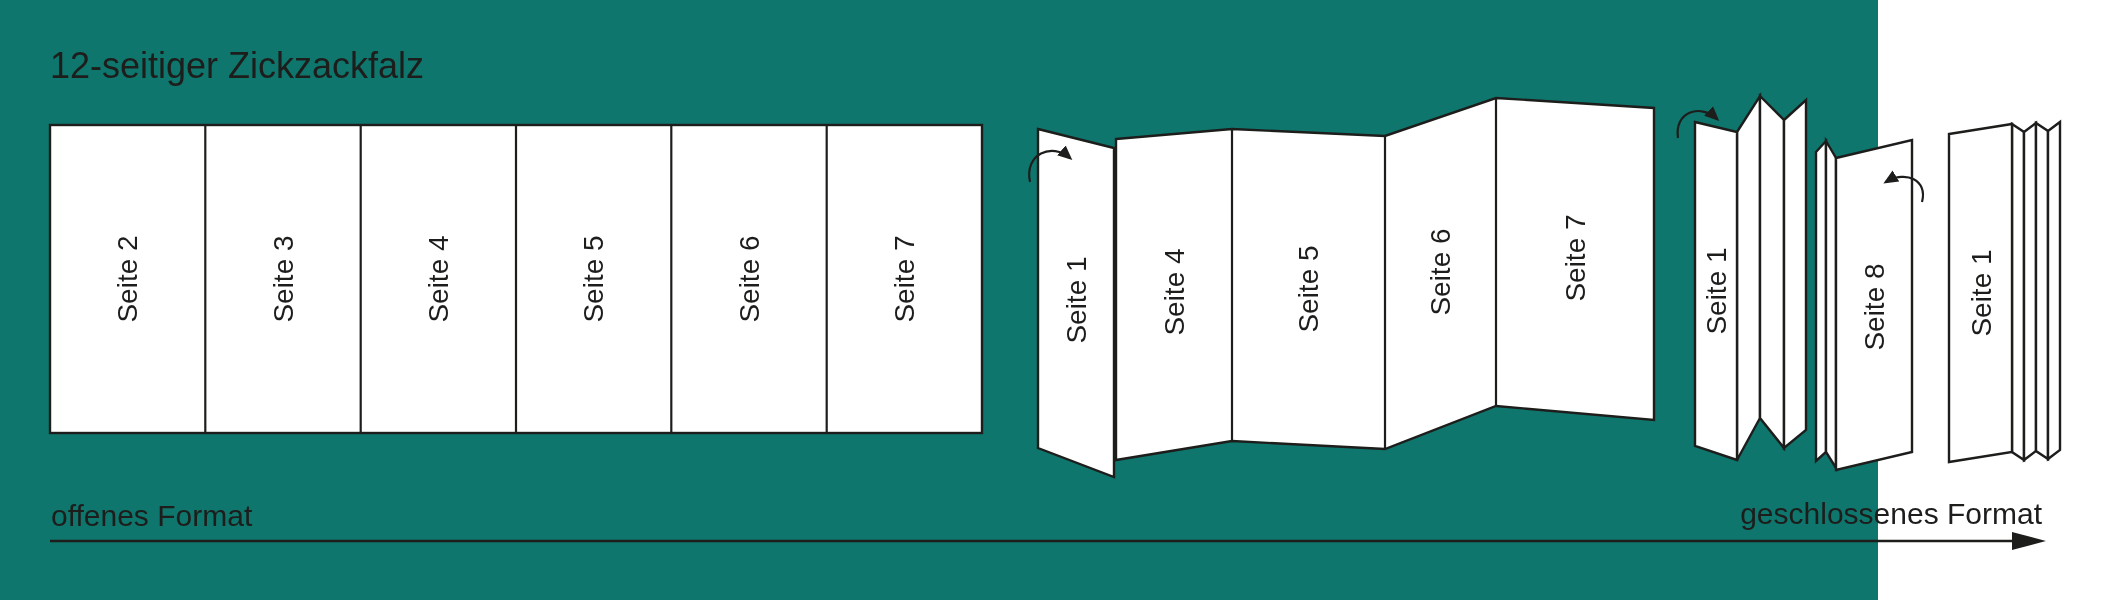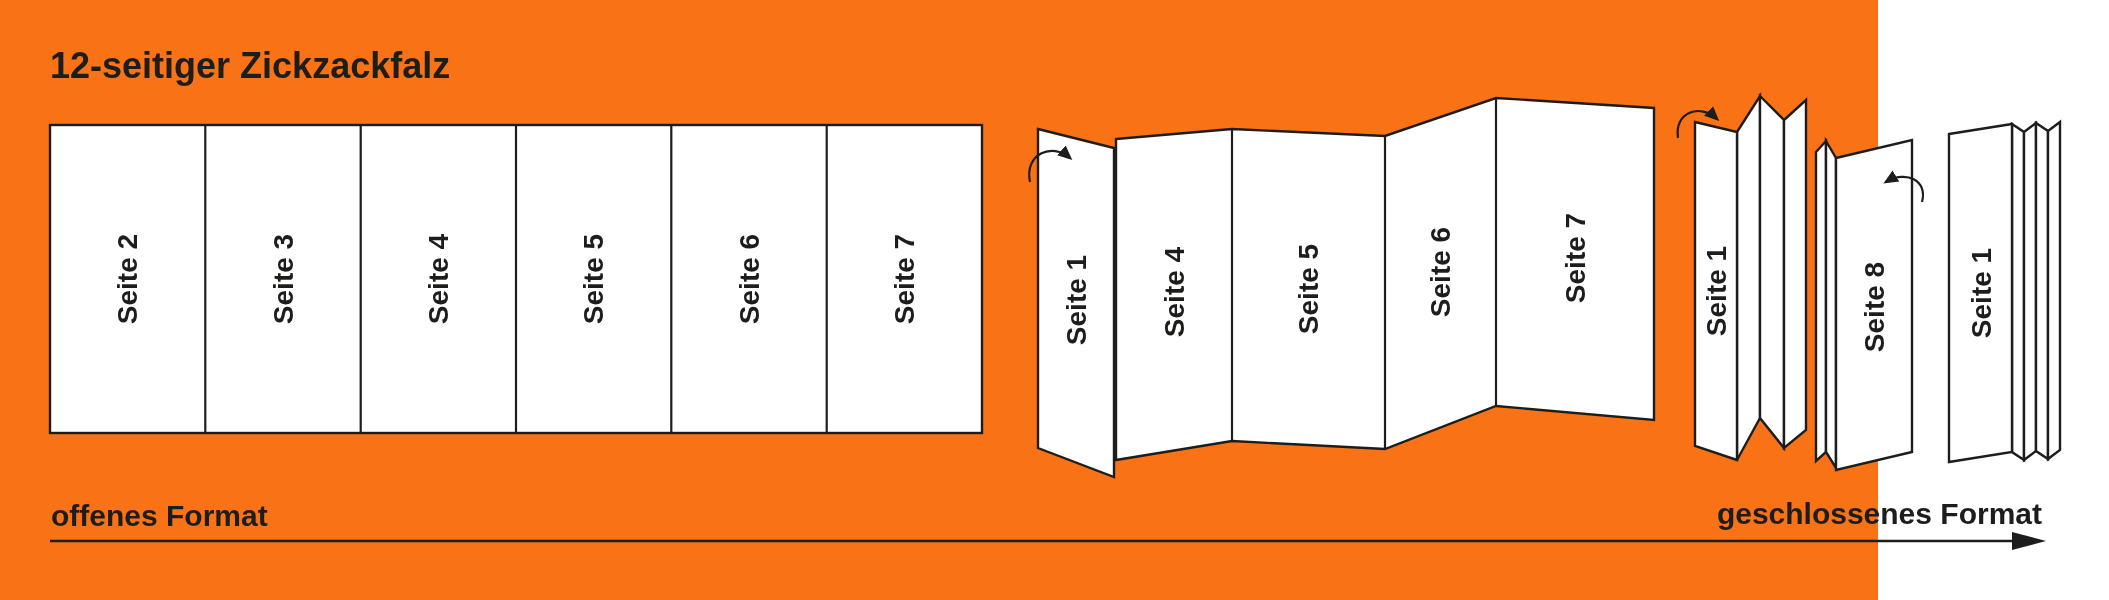--- a/index.html
+++ b/index.html
@@ -4,22 +4,21 @@
 <style>
   html, body {
     margin: 0;
     padding: 0;
     background: #ffffff;
   }
   .stage {
     position: relative;
     width: 1878px;
     height: 600px;
-    background: #f97316;
-    font-weight: bold;
+    background: #0f766e;
   }
   svg {
     display: block;
     font-family: "Liberation Sans", sans-serif;
   }
   .shape {
     fill: #ffffff;
     stroke: #1d1d1b;
     stroke-width: 2.4;
     stroke-linejoin: miter;

